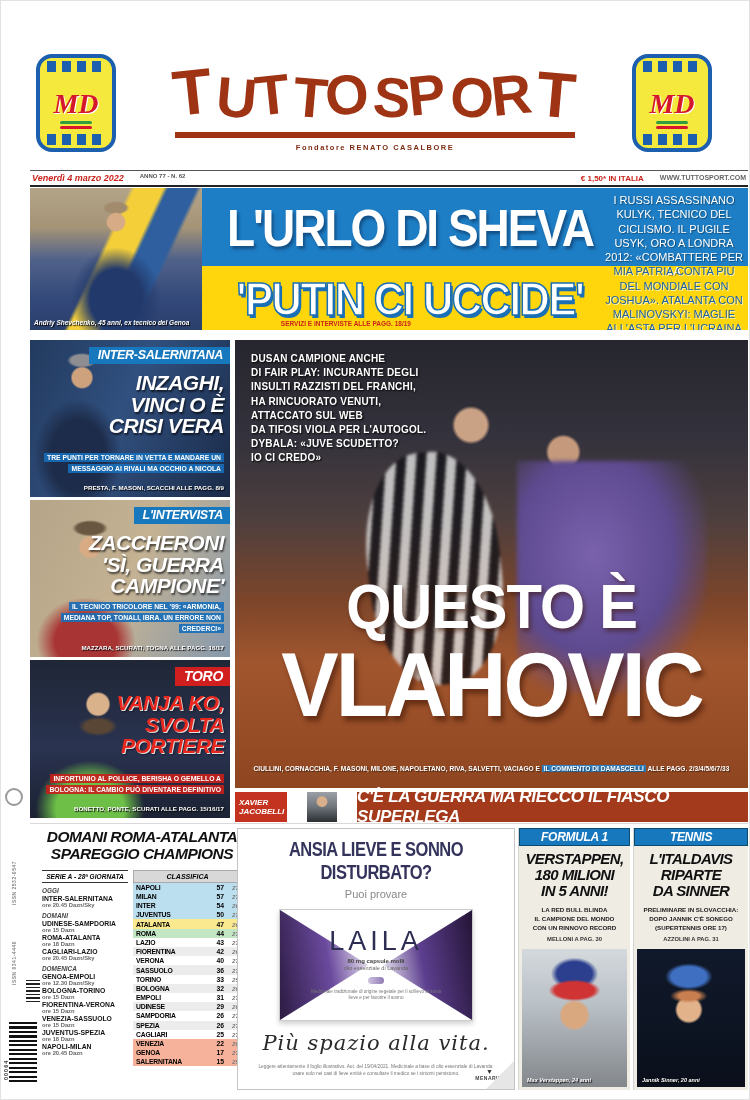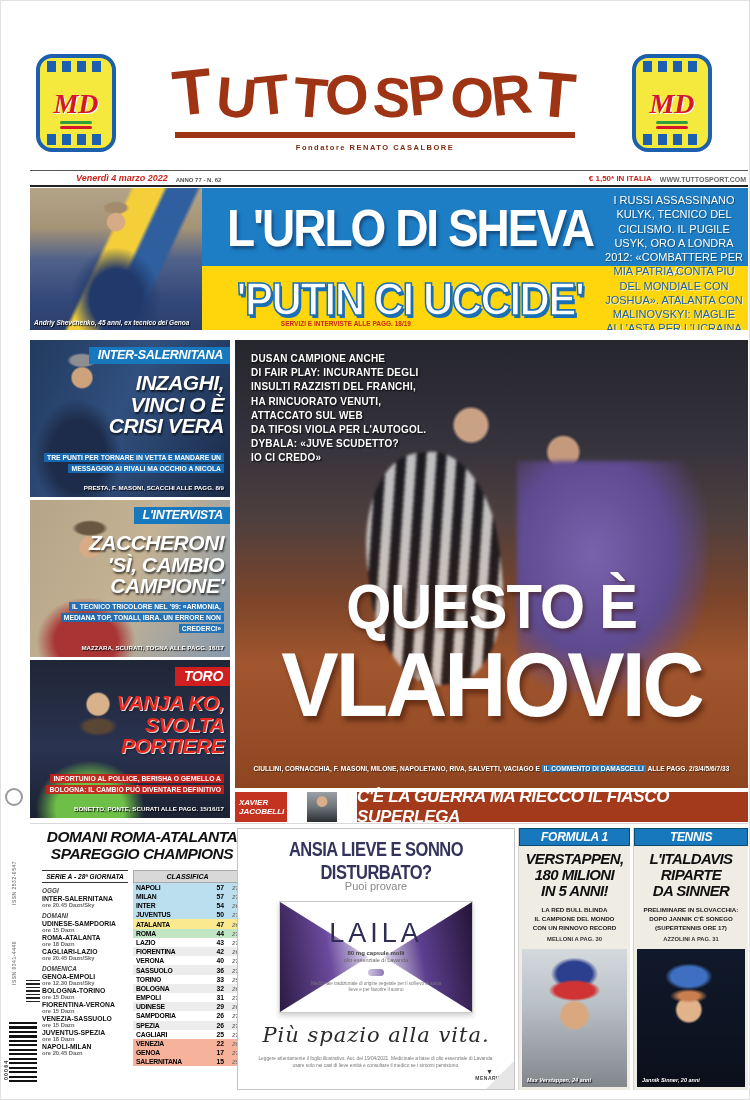--- a/index.html
+++ b/index.html
@@ -17,21 +17,21 @@
   .logo-text{font-size:56px;font-weight:800;color:#9e3414;letter-spacing:1px;line-height:1;}
   .logo-text span{display:inline-block;transform-origin:50% 80%;}
   .logo-text span:nth-child(odd){transform:rotate(-6deg) translateY(-1px);}
   .logo-text span:nth-child(even){transform:rotate(5deg) translateY(2px);}
   .logo-text span:nth-child(1),.logo-text span:nth-child(10){font-size:1.14em;}
   .logo-underline{width:400px;height:6px;background:#9e3414;margin:6px auto 0;}
   .founder{margin-top:5px;font-size:7.5px;font-weight:700;letter-spacing:1.5px;color:#7d2c10;}
 
   
   .dateline{position:absolute;top:170px;left:30px;width:718px;height:17px;border-top:1px solid #555;border-bottom:2px solid #222;display:flex;justify-content:space-between;align-items:center;box-sizing:border-box;padding:0 2px;}
-  .dl-left,.dl-right{display:flex;align-items:flex-end;gap:8px;margin-left:44px;}
+  .dl-left,.dl-right{display:flex;align-items:flex-start;gap:16px;}
   .dl-date{color:#c9241c;font-weight:800;font-style:italic;font-size:9px;}
   .dl-issue{font-size:6px;color:#555;font-weight:700;}
   .dl-price{color:#c9241c;font-weight:800;font-size:8px;padding-left:7px;}
   .dl-site{font-size:7px;color:#666;font-weight:800;}
 
   
   .banner{position:absolute;top:188px;left:30px;width:718px;height:142px;background:linear-gradient(180deg,#1e7ec5 0 55%,#ffd60b 55% 100%);overflow:hidden;}
   .banner-photo{position:absolute;left:0;top:0;bottom:0;width:172px;
     background:
       radial-gradient(circle 14px at 50% 24%,#d7ab85 60%,rgba(215,171,133,0) 72%),
@@ -111,21 +111,21 @@
   .st-header{background:#d8d8d8;border:1px solid #aaa;text-align:center;font-size:7px;font-weight:800;font-style:italic;padding:2px 0;}
   .st-row{display:flex;font-size:6.8px;font-weight:700;padding:1.1px 3px;align-items:baseline;}
   .st-team{flex:1;letter-spacing:-.2px;}
   .st-pts{width:16px;text-align:right;font-weight:800;}
   .st-g{width:15px;text-align:right;color:#777;font-style:italic;font-weight:600;font-size:6.2px;}
 
   
   .ad{position:absolute;left:237px;top:828px;width:278px;height:262px;background:#fff;border:1px solid #c4c4c4;box-sizing:border-box;text-align:center;overflow:hidden;}
   .ad::after{content:'';position:absolute;right:0;bottom:0;width:0;height:0;border-style:solid;border-width:0 0 28px 28px;border-color:transparent transparent #e6e6e6 transparent;}
   .ad-headline{margin-top:13px;font-size:16.5px;font-weight:800;color:#33335c;letter-spacing:-.5px;transform:scaleY(1.18);}
-  .ad-sub{font-size:11px;color:#888;margin-top:0;text-align:center;}
+  .ad-sub{font-size:11px;color:#888;margin-top:8px;text-align:center;}
   .ad-box{width:192px;height:110px;margin:9px auto 0;position:relative;background:#fff;border:1px solid #ccc;box-shadow:0 3px 5px rgba(0,0,0,.18);overflow:hidden;}
   .ad-wing-l,.ad-wing-r{position:absolute;top:0;bottom:0;width:46%;}
   .ad-wing-l{left:0;background:linear-gradient(80deg,#2c1b42 0%,#6b4a9e 55%,rgba(107,74,158,0) 100%);clip-path:polygon(0 0,100% 50%,0 100%);}
   .ad-wing-r{right:0;background:linear-gradient(260deg,#241436 0%,#5d3f8f 55%,rgba(93,63,143,0) 100%);clip-path:polygon(100% 0,0 50%,100% 100%);}
   .ad-brand{position:relative;margin-top:16px;font-size:27px;color:#2e2e55;letter-spacing:4px;font-weight:400;}
   .ad-l1{position:relative;font-size:6px;color:#444;font-weight:700;margin-top:1px;}
   .ad-l2{position:relative;font-size:5.5px;color:#666;margin-top:1px;}
   .ad-capsule{position:relative;width:16px;height:7px;border-radius:4px;background:linear-gradient(90deg,#cfc3e0,#8f7ab5);margin:6px auto 0;}
   .ad-l3{position:relative;font-size:4.6px;color:#777;margin-top:5px;padding:0 30px;line-height:1.4;}
   .ad-tagline{font-family:"DejaVu Serif",serif;font-style:italic;font-size:21px;color:#2a2a2a;margin-top:10px;letter-spacing:1px;}
@@ -213,21 +213,21 @@
     <div class="card-tag">INTER-SALERNITANA</div>
     <div class="card-head">INZAGHI,
 VINCI O È
 CRISI VERA</div>
     <div class="card-sub"><span>TRE PUNTI PER TORNARE IN VETTA E MANDARE UN MESSAGGIO AI RIVALI MA OCCHIO A NICOLA</span></div>
     <div class="card-byline">PRESTA, F. MASONI, SCACCHI ALLE PAGG. 8/9</div>
   </div>
   <div class="card bg-zac" style="top:500px;height:157px;">
     <div class="card-tag">L'INTERVISTA</div>
     <div class="card-head">ZACCHERONI
-'SÌ, CAMBIO
+'SÌ, GUERRA
 CAMPIONE'</div>
     <div class="card-sub"><span>IL TECNICO TRICOLORE NEL '99: «ARMONIA, MEDIANA TOP, TONALI, IBRA. UN ERRORE NON CREDERCI»</span></div>
     <div class="card-byline">MAZZARA, SCURATI, TOGNA ALLE PAGG. 16/17</div>
   </div>
   <div class="card bg-vanja" style="top:660px;height:158px;">
     <div class="card-tag red">TORO</div>
     <div class="card-head red">VANJA KO,
 SVOLTA
 PORTIERE</div>
     <div class="card-sub red"><span>INFORTUNIO AL POLLICE, BERISHA O GEMELLO A BOLOGNA: IL CAMBIO PUÒ DIVENTARE DEFINITIVO</span></div>

